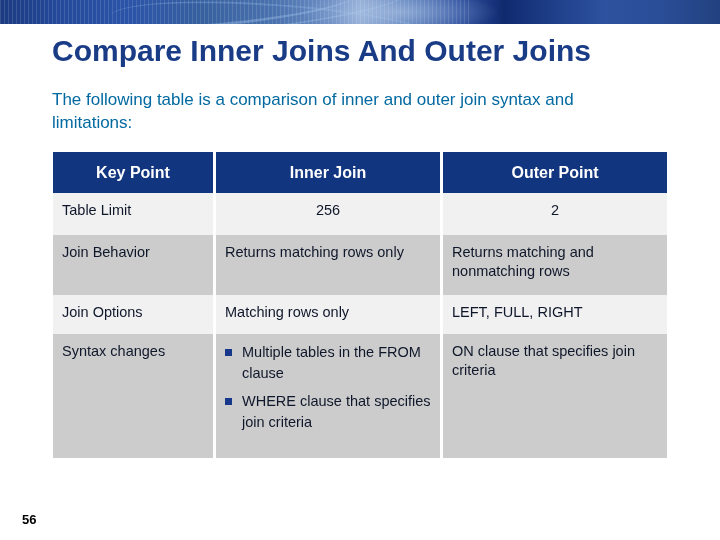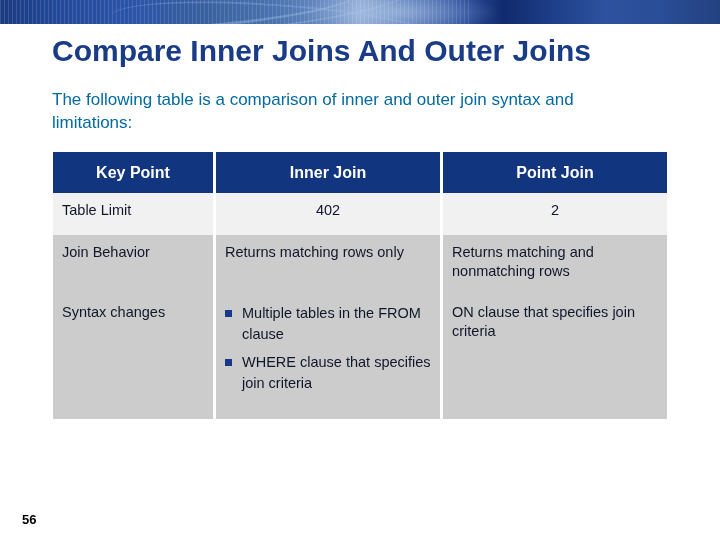--- a/index.html
+++ b/index.html
@@ -211,36 +211,41 @@
 <table class="cmp-table">
   <colgroup>
     <col class="c1">
       <col class="c2">
       <col class="c3">
   </colgroup>
   <thead>
     <tr>
       <th>Key Point</th>
       <th>Inner Join</th>
-      <th>Point Join</th>
+      <th>Outer Point</th>
     </tr>
   </thead>
   <tbody>
     <tr class="row-light row-1">
       <td>Table Limit</td>
-      <td class="num">402</td>
+      <td class="num">256</td>
       <td class="num">2</td>
     </tr>
 
     <tr class="row-dark row-2">
       <td>Join Behavior</td>
       <td>Returns matching rows only</td>
       <td>Returns matching and nonmatching rows</td>
     </tr>
 
+    <tr class="row-light row-3">
+      <td>Join Options</td>
+      <td>Matching rows only</td>
+      <td>LEFT, FULL, RIGHT</td>
+    </tr>
 
     <tr class="row-dark row-4">
       <td>Syntax changes</td>
       <td>
         <ul class="bullets">
           <li>
             <span class="sq"></span>
             <span>Multiple tables in the FROM clause</span>
           </li>
           <li>

